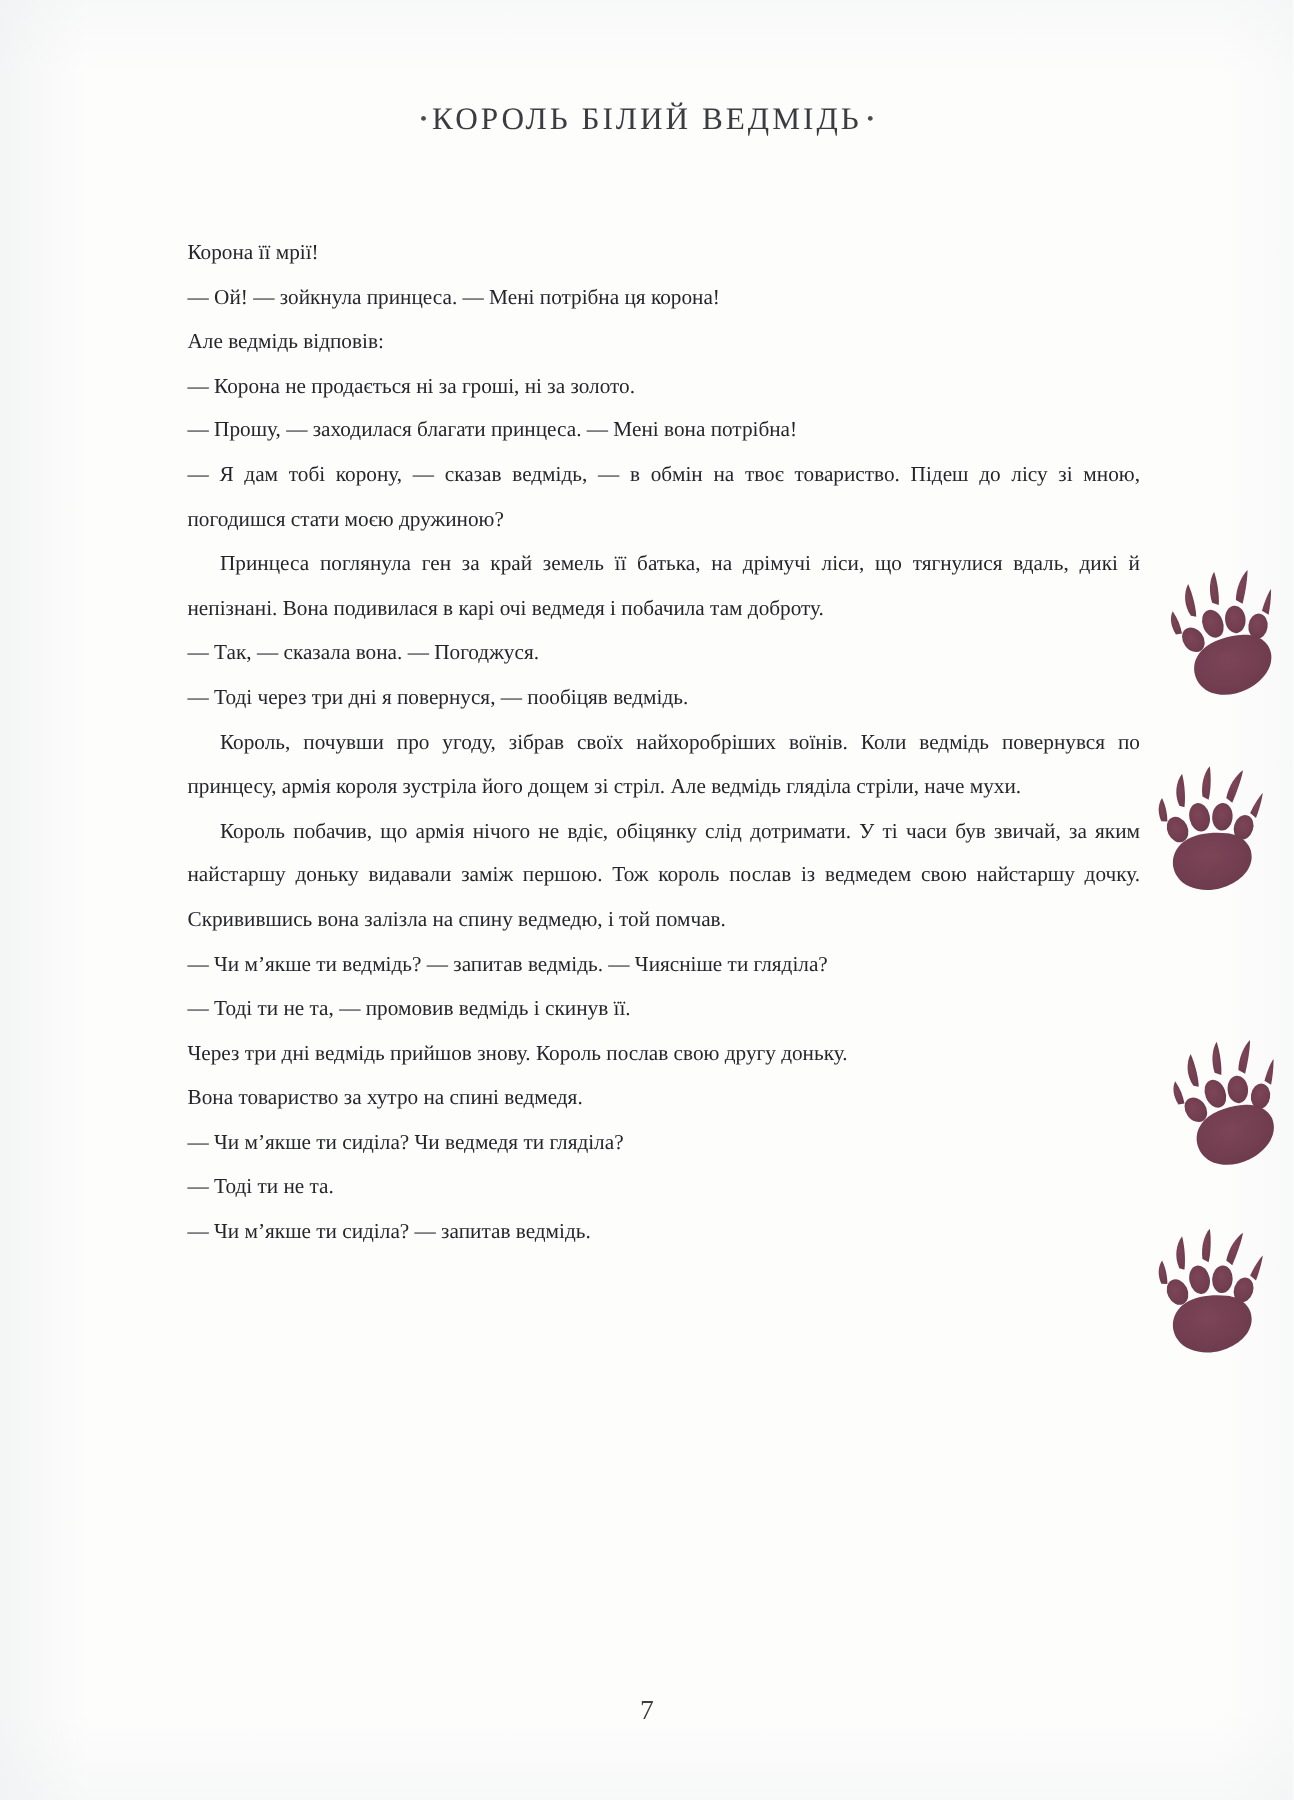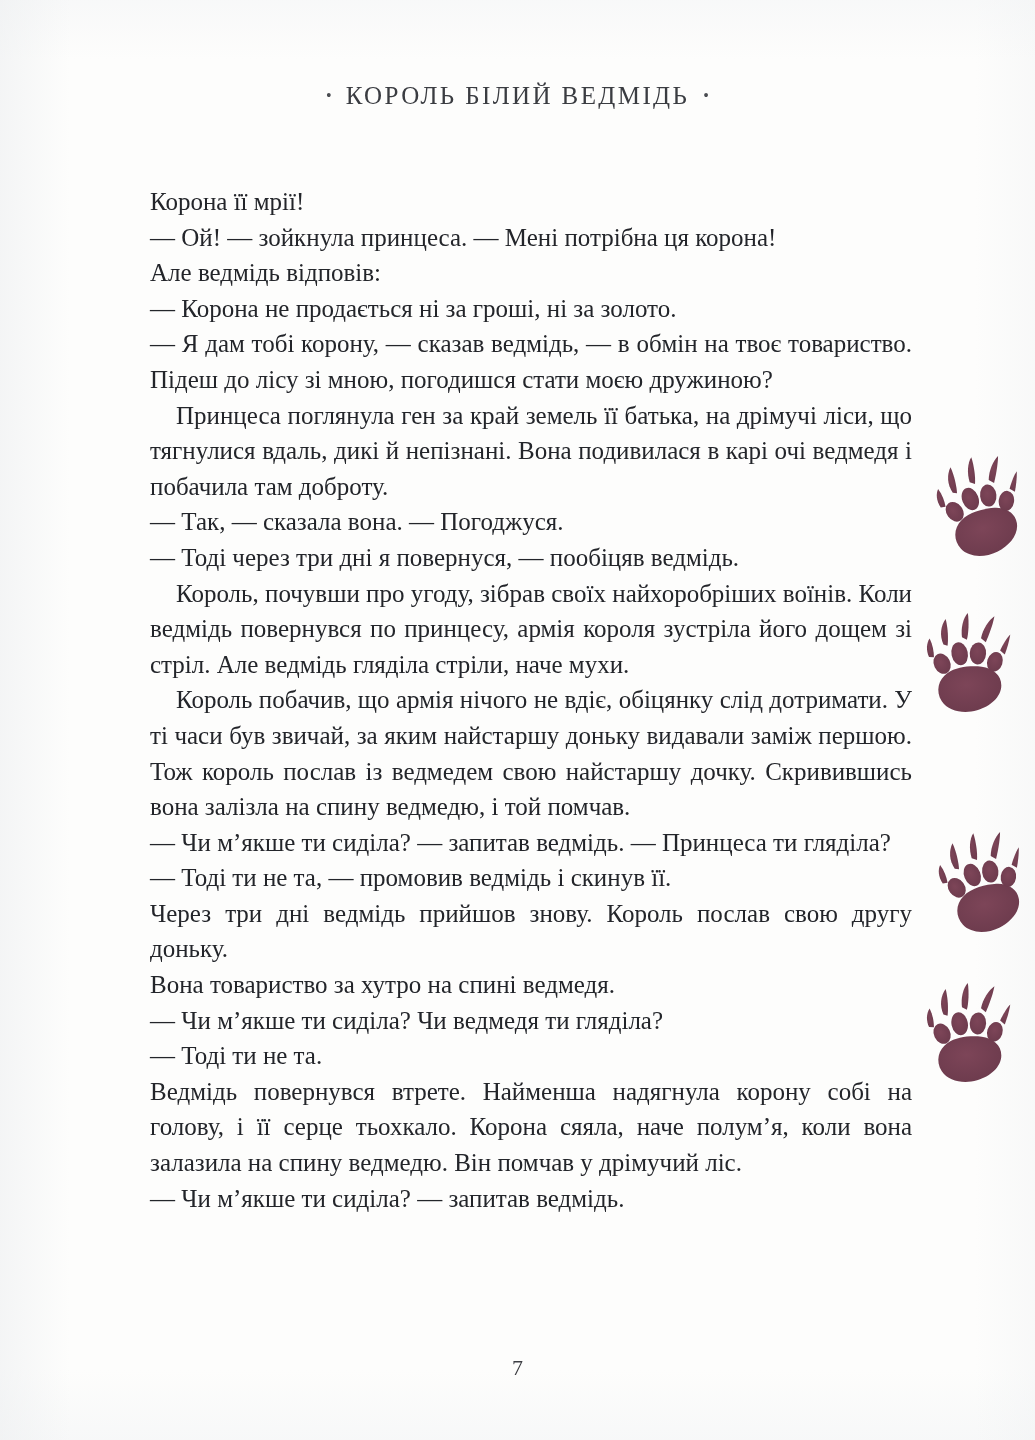--- a/index.html
+++ b/index.html
@@ -46,29 +46,29 @@
     color: #3a3c41;
     white-space: nowrap;
   }
   .running-head .rh-bullet {
     font-size: 16px;
     vertical-align: 3px;
     color: #4a4c51;
     letter-spacing: 0;
   }
   .running-head .rh-title {
-    margin: 0 14px;
+    margin: 0 4px;
   }
 
   .body-text {
     position: absolute;
     top: 184px;
     left: 150px;
     width: 762px;
-    font-size: 25px;
+    font-size: 17px;
     line-height: 35.6px;
     color: #23252a;
     text-align: justify;
     text-justify: inter-word;
   }
   .body-text p {
     margin: 0;
     text-indent: 26px;
   }
   .body-text p.noindent {
@@ -106,33 +106,33 @@
 
   <div class="running-head">
     <span class="rh-bullet">•</span><span class="rh-title">КОРОЛЬ БІЛИЙ ВЕДМІДЬ</span><span class="rh-bullet">•</span>
   </div>
 
   <div class="body-text" id="body-text">
       <p class="noindent">Корона її мрії!</p>
       <p class="noindent">— Ой! — зойкнула принцеса. — Мені потрібна ця корона!</p>
       <p class="noindent">Але ведмідь відповів:</p>
       <p class="noindent">— Корона не продається ні за гроші, ні за золото.</p>
+      <p class="noindent">— Прошу, — заходилася благати принцеса. — Мені вона потрібна!</p>
       <p class="noindent">— Я дам тобі корону, — сказав ведмідь, — в обмін на твоє товариство. Підеш до лісу зі мною, погодишся стати моєю дружиною?</p>
       <p>Принцеса поглянула ген за край земель її батька, на дрімучі ліси, що тягнулися вдаль, дикі й непізнані. Вона подивилася в карі очі ведмедя і побачила там доброту.</p>
       <p class="noindent">— Так, — сказала вона. — Погоджуся.</p>
       <p class="noindent">— Тоді через три дні я повернуся, — пообіцяв ведмідь.</p>
       <p>Король, почувши про угоду, зібрав своїх найхоробріших воїнів. Коли ведмідь повернувся по принцесу, армія короля зустріла його дощем зі стріл. Але ведмідь гляділа стріли, наче мухи.</p>
       <p>Король побачив, що армія нічого не вдіє, обіцянку слід дотримати. У ті часи був звичай, за яким найстаршу доньку видавали заміж першою. Тож король послав із ведмедем свою найстаршу дочку. Скривившись вона залізла на спину ведмедю, і той помчав.</p>
-      <p class="noindent">— Чи м’якше ти сиділа? — запитав ведмідь. — Принцеса ти гляділа?</p>
+      <p class="noindent">— Чи м’якше ти ведмідь? — запитав ведмідь. — Чиясніше ти гляділа?</p>
       <p class="noindent">— Тоді ти не та, — промовив ведмідь і скинув її.</p>
       <p class="noindent">Через три дні ведмідь прийшов знову. Король послав свою другу доньку.</p>
       <p class="noindent">Вона товариство за хутро на спині ведмедя.</p>
       <p class="noindent">— Чи м’якше ти сиділа? Чи ведмедя ти гляділа?</p>
       <p class="noindent">— Тоді ти не та.</p>
-      <p class="noindent">Ведмідь повернувся втрете. Найменша надягнула корону собі на голову, і її серце тьохкало. Корона сяяла, наче полум’я, коли вона залазила на спину ведмедю. Він помчав у дрімучий ліс.</p>
       <p class="noindent">— Чи м’якше ти сиділа? — запитав ведмідь.</p>
     </div>
 
   <div id="paw-layer">
       <div class="paw" style="left: 930px; top: 452px; width: 96px; height: 108px; transform: rotate(-14deg);">
   <svg viewBox="0 0 100 112" xmlns="http://www.w3.org/2000/svg">
     <defs>
       <radialGradient id="pg0" cx="45%" cy="40%" r="70%">
         <stop offset="0%" stop-color="#7d4558"></stop>
         <stop offset="100%" stop-color="#6b3a4c"></stop>

